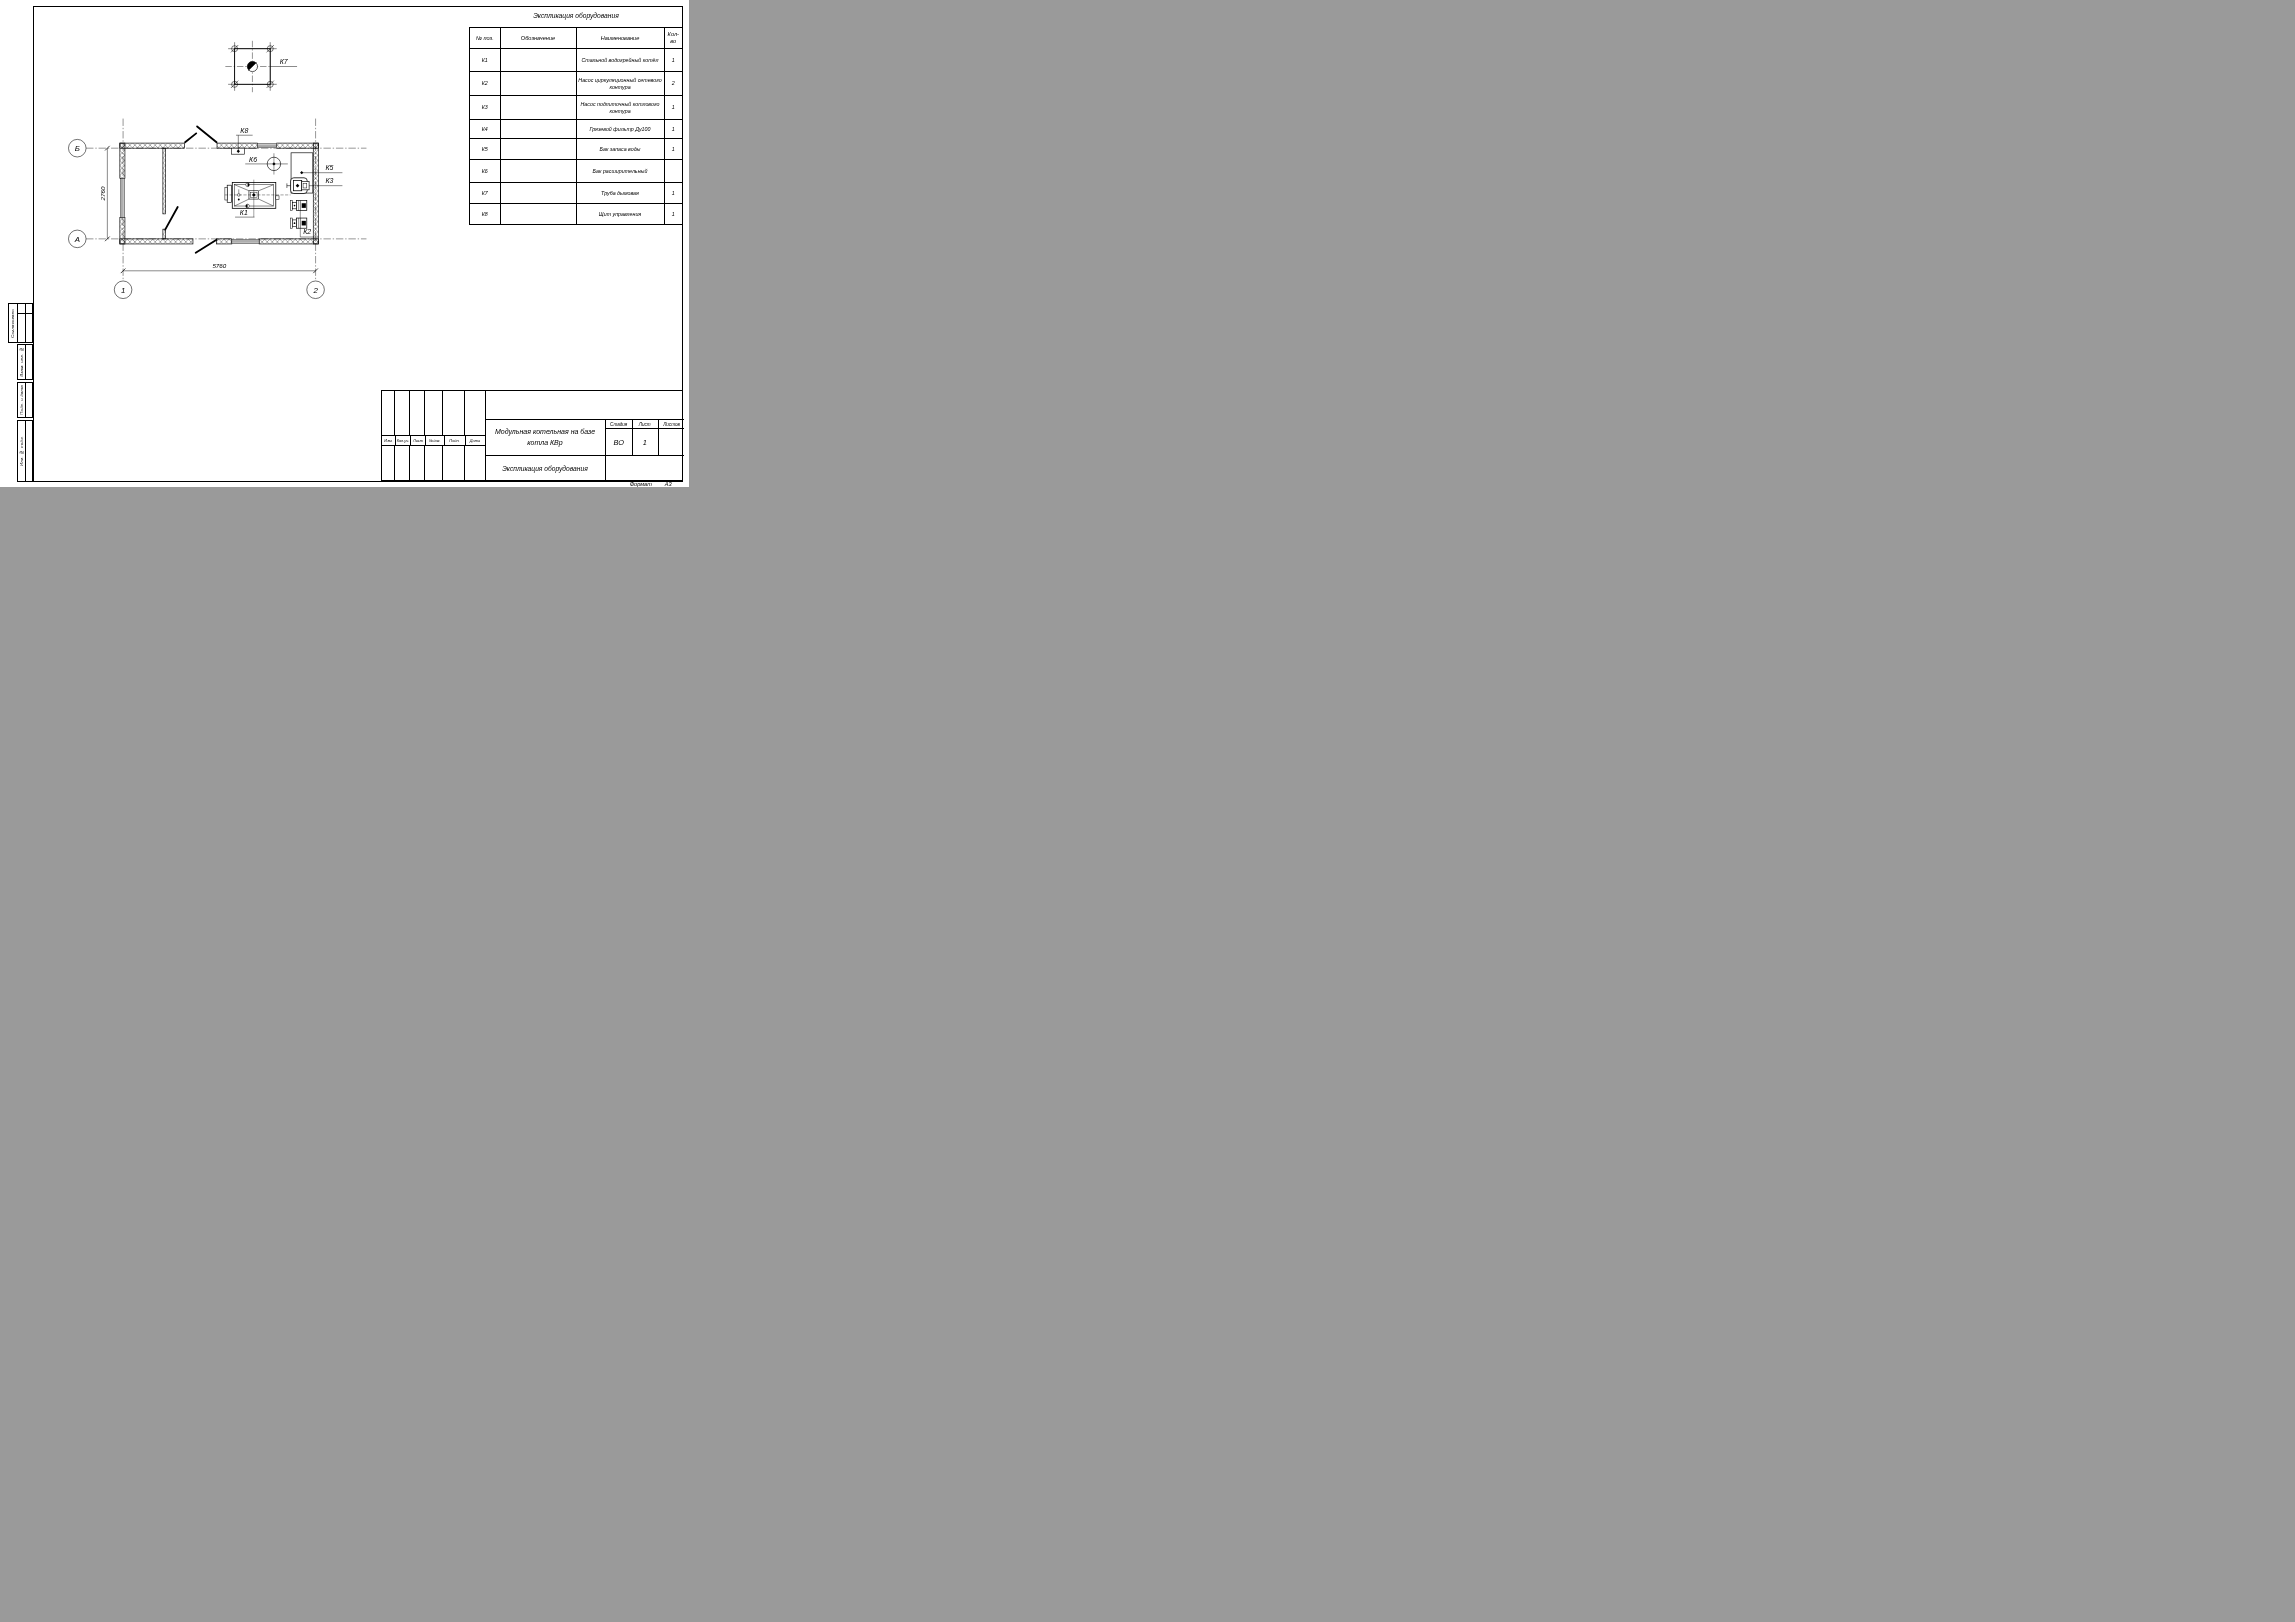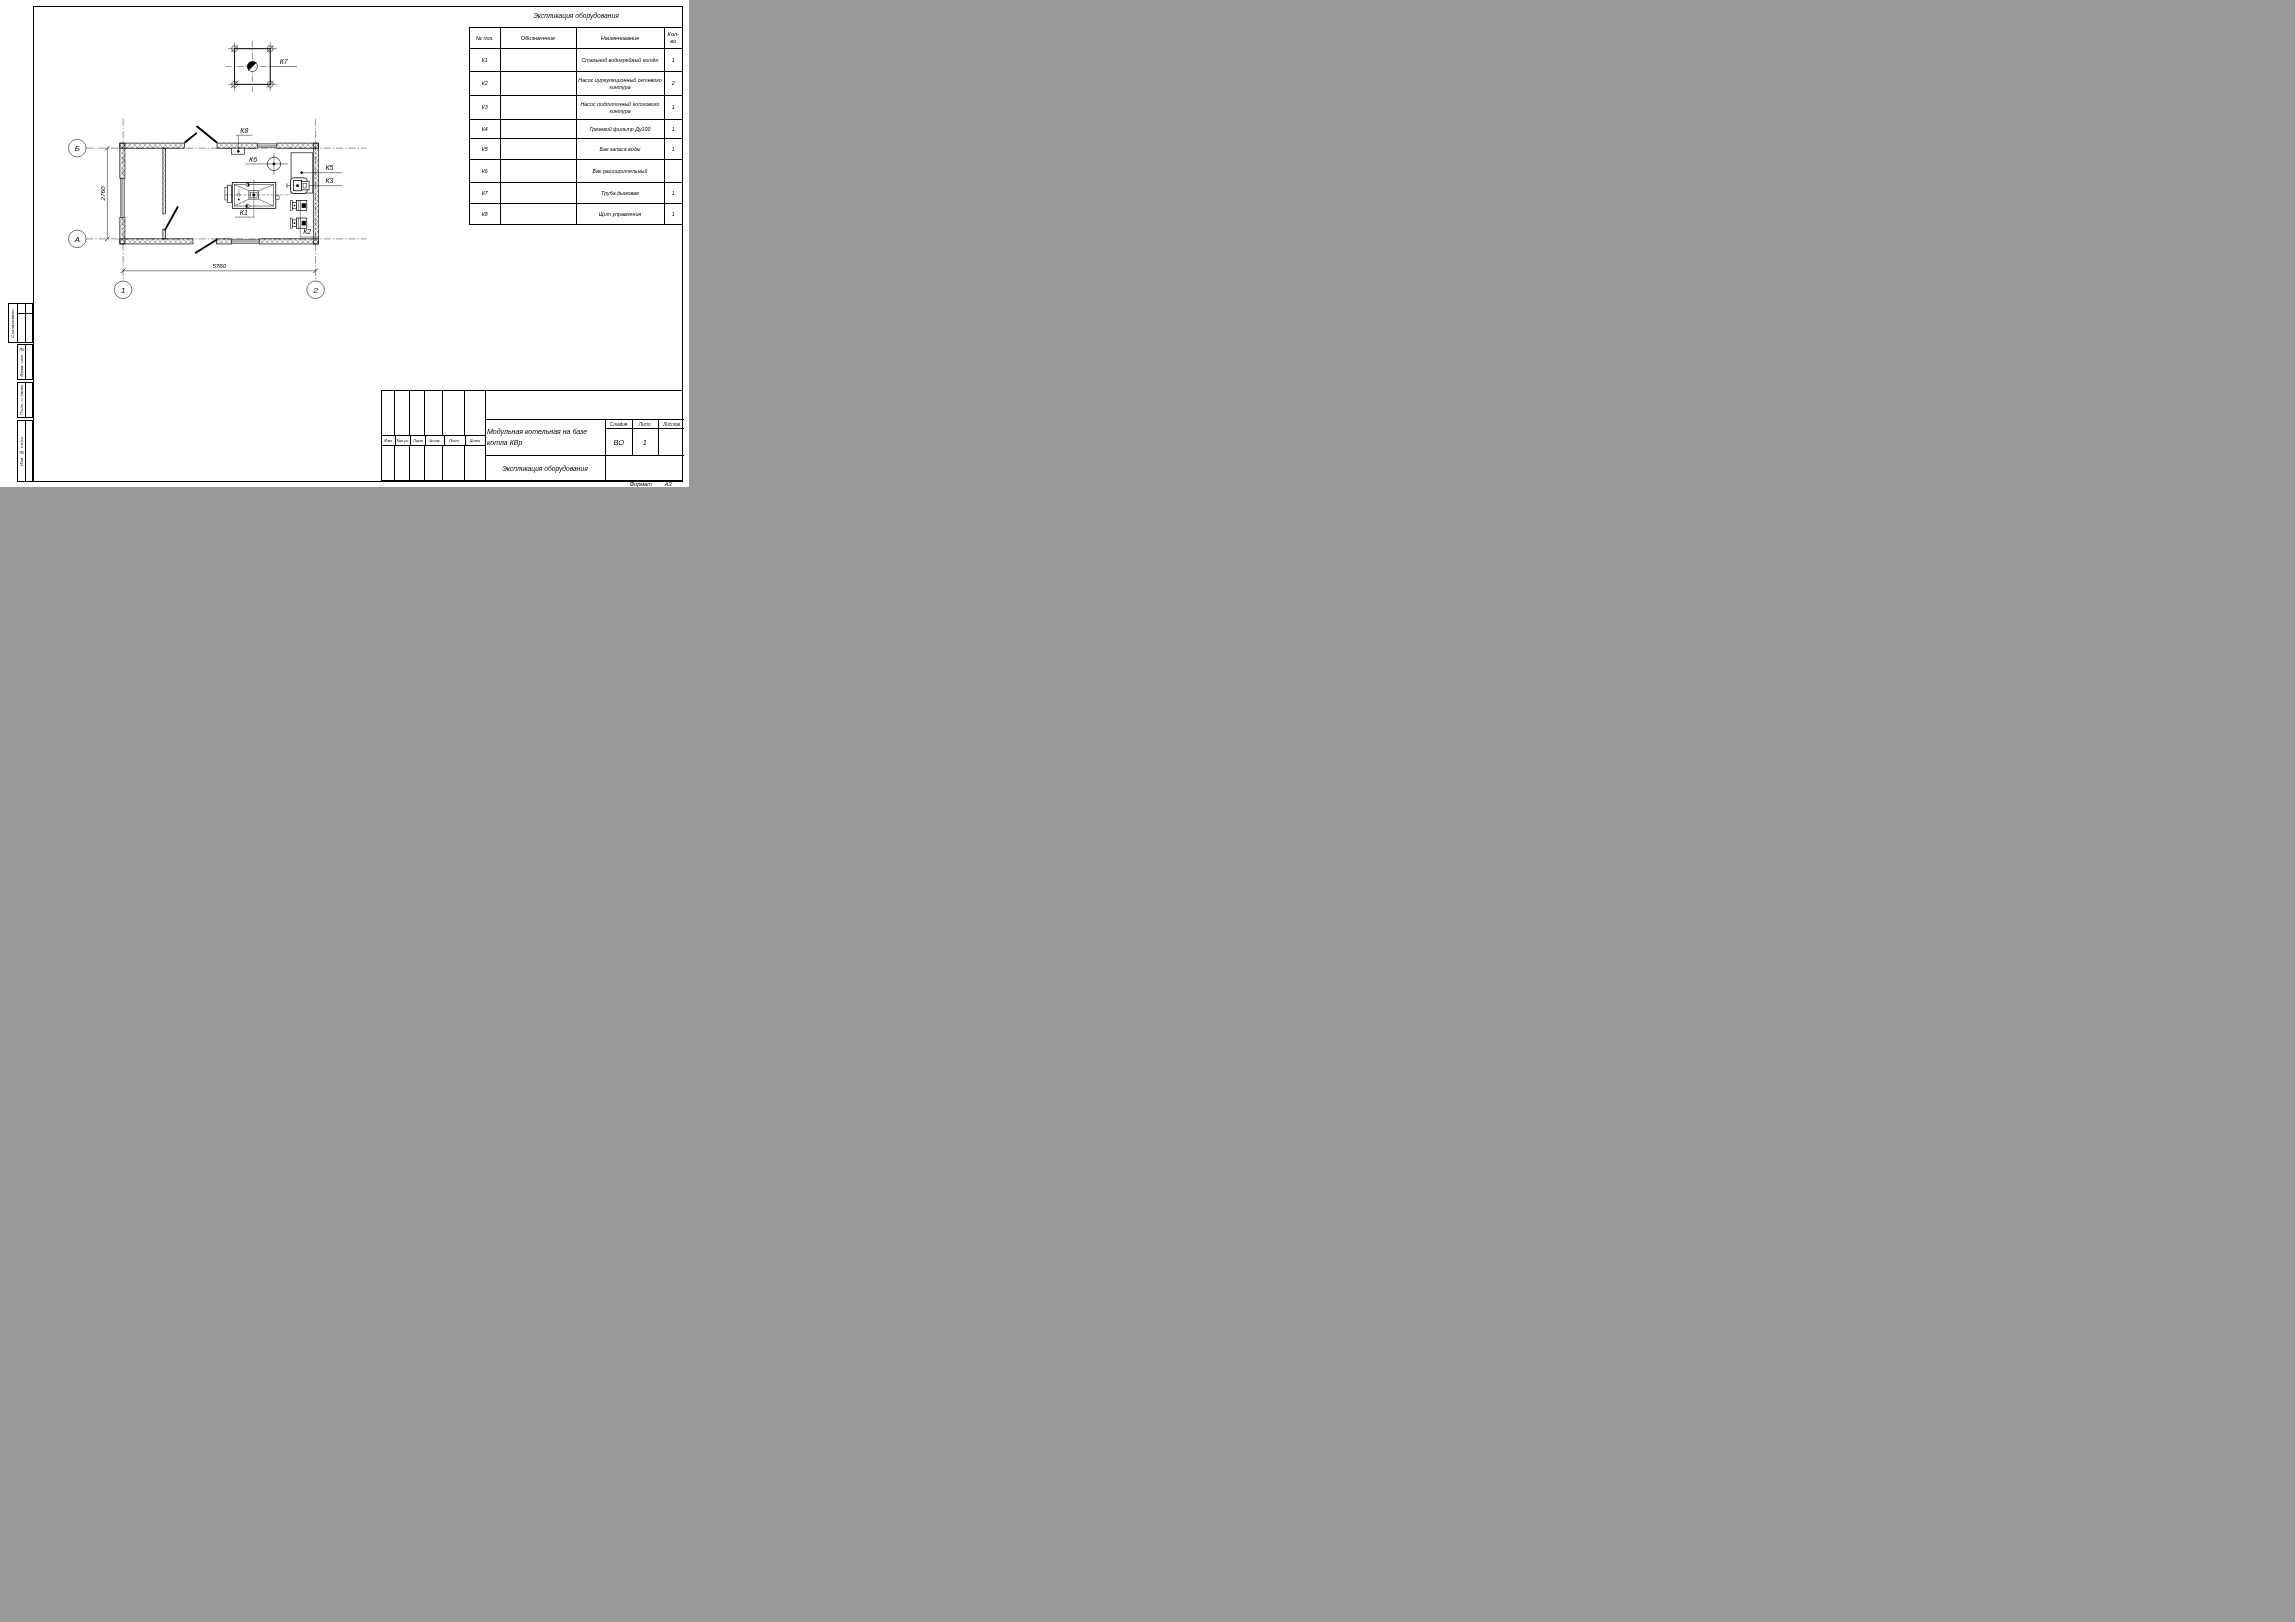--- a/index.html
+++ b/index.html
@@ -31,21 +31,21 @@
   .tb .abs{position:absolute;box-sizing:border-box;}
   .tb-col{top:0;height:89px;border-right:0.5px solid #000;
           background:repeating-linear-gradient(to bottom,transparent 0 8.6px,#000 8.6px 9px);}
   .tb-hdrband{left:0;top:44px;width:103px;height:10.6px;border-top:0.9px solid #000;border-bottom:0.9px solid #000;
               background:#fff;display:grid;grid-template-columns:14px 15px 15px 18.5px 21px 19px;}
   .tb-hdrband div{border-right:0.5px solid #000;display:flex;align-items:center;justify-content:center;
                   font-style:italic;font-size:3.9px;}
   .tb-hdrband div:last-child{border-right:none;}
   .vline{background:#000;}
   .hline{background:#000;}
-  .tb-cell{display:flex;align-items:center;justify-content:center;text-align:left;font-style:italic;}
+  .tb-cell{display:flex;align-items:center;justify-content:center;text-align:center;font-style:italic;}
 
   
   .stamp{position:absolute;border:0.7px solid #000;box-sizing:border-box;background:#fff;display:flex;}
   .stamp .lab{width:7.4px;border-right:0.7px solid #000;display:flex;align-items:center;justify-content:center;}
   .stamp .emp{flex:1;}
   .vtext{writing-mode:vertical-rl;transform:rotate(180deg);font-style:italic;font-size:4.4px;
          white-space:nowrap;letter-spacing:0.2px;}
   .rowlines{background:repeating-linear-gradient(to bottom,transparent 0 9.3px,#000 9.3px 9.7px);}
 
   .fmt{position:absolute;left:532px;top:481px;width:148px;text-align:right;

